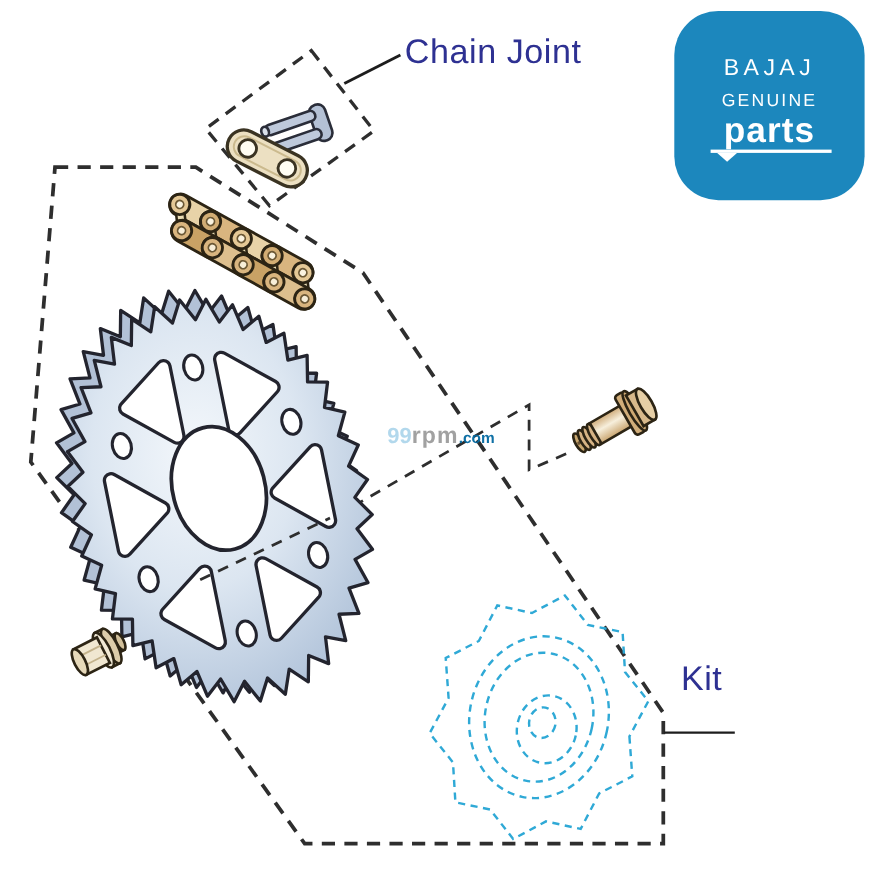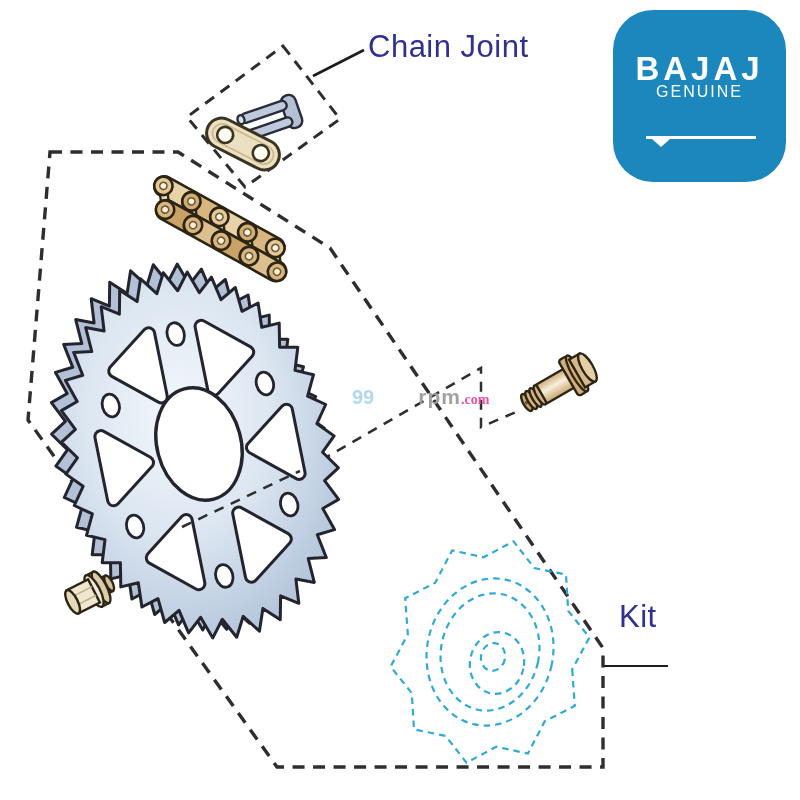--- a/index.html
+++ b/index.html
@@ -5,25 +5,25 @@
   html,body{margin:0;padding:0;background:#ffffff;}
   .stage{position:relative;width:800px;height:800px;background:#ffffff;overflow:hidden;
          font-family:"Liberation Sans", sans-serif;border-radius:12px;}
   .stage svg{position:absolute;left:0;top:0;}
   .lbl{position:absolute;color:#2e3192;font-size:31px;letter-spacing:0.5px;white-space:nowrap;}
   .lbl-chain-joint{left:368px;top:29px;}
   .kit-line{position:absolute;left:619px;color:#2e3192;font-size:31px;letter-spacing:0.5px;}
   .kit-l1{top:523px;} .kit-l2{top:573px;} .kit-l3{top:599px;}
   .watermark{position:absolute;left:352px;top:385px;white-space:nowrap;opacity:0.95;}
   .wm-num{font-size:20px;color:#aed6ec;font-weight:bold;}
-  .wm-name{font-size:21px;color:#9d9d9d;font-weight:600;letter-spacing:1px;margin-left:44px;}
-  .wm-suffix{font-size:14px;color:#ec4899;font-weight:bold;font-family:Liberation Serif, serif;}
+  .wm-name{font-size:21px;color:#9d9d9d;font-weight:600;letter-spacing:1px;}
+  .wm-suffix{font-size:14px;color:#0369a1;font-weight:bold;}
   .logo{position:absolute;left:613px;top:10px;width:173px;height:172px;border-radius:40px;
         background:#1c87bd;color:#ffffff;text-align:center;}
-  .logo-brand{position:absolute;top:40px;width:100%;font-size:33px;font-weight:bold;letter-spacing:4px;}
+  .logo-brand{position:absolute;top:40px;width:100%;font-size:21px;font-weight:normal;letter-spacing:4px;}
   .logo-genuine{position:absolute;top:73px;width:100%;font-size:16px;letter-spacing:2px;}
   .logo-parts{position:absolute;top:90px;width:100%;font-size:32px;font-weight:bold;letter-spacing:1px;}
   .logo-line{position:absolute;left:33px;top:126px;width:110px;height:3px;background:#ffffff;}
   .logo-arrow{position:absolute;left:39px;top:129px;width:0;height:0;
               border-left:9px solid transparent;border-right:9px solid transparent;
               border-top:8px solid #ffffff;}
 </style>
 </head>
 <body>
 
@@ -170,17 +170,18 @@
   <div class="lbl lbl-chain-joint">Chain Joint</div>
   <div class="kit-line kit-l3">Kit</div>
 
   <div class="watermark">
     <span class="wm-num">99</span><span class="wm-name">rpm</span><span class="wm-suffix">.com</span>
   </div>
 
   <div class="logo">
     <div class="logo-brand">BAJAJ</div>
     <div class="logo-genuine">GENUINE</div>
+    <div class="logo-parts">parts</div>
     <div class="logo-line"></div>
     <div class="logo-arrow"></div>
   </div>
 
 </div>
 
 </body></html>

